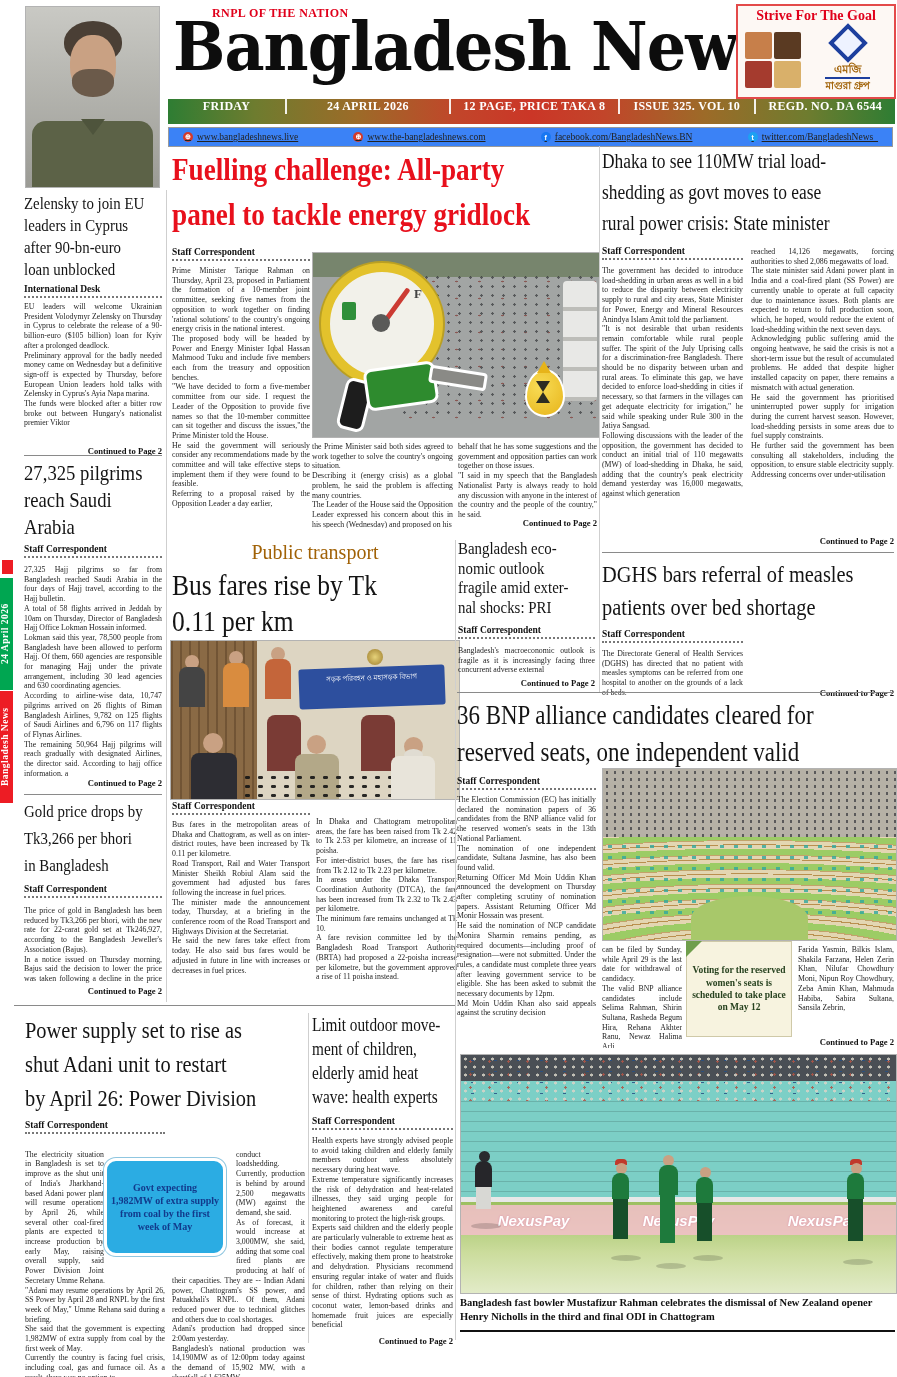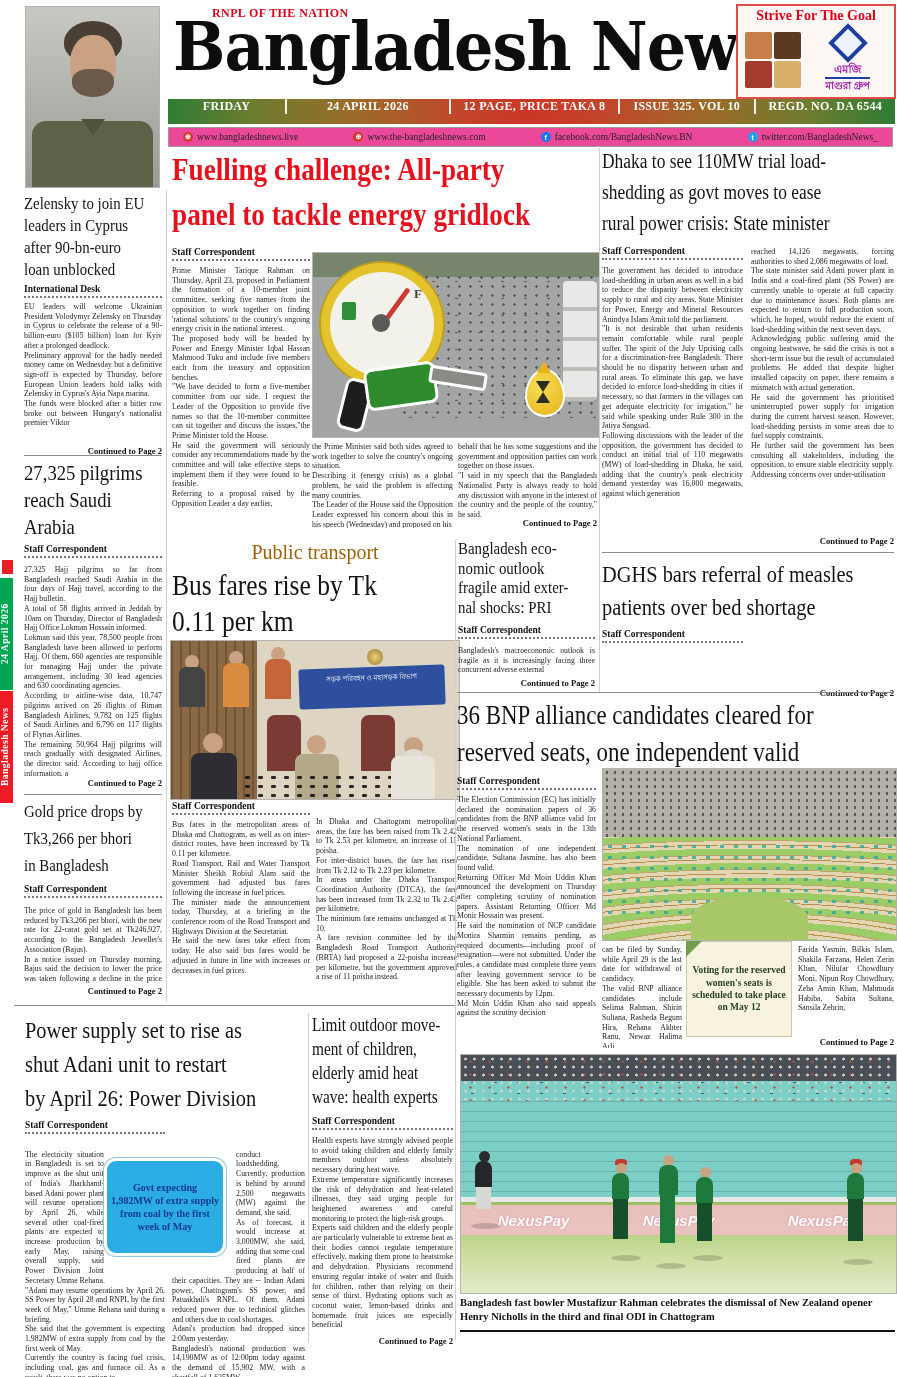--- a/index.html
+++ b/index.html
@@ -19,34 +19,34 @@
   #kicker{left:212px;top:6px;font-size:12px;font-weight:700;color:#e0001b;letter-spacing:.4px;}
   #title{left:173px;top:14px;font-size:62px;line-height:1;font-weight:700;
          font-family:"DejaVu Serif",serif;letter-spacing:-1px;white-space:nowrap;
          transform:scaleY(1.07);transform-origin:0 0;color:#0d0d0d;}
   #adbox{left:736px;top:4px;width:156px;height:91px;border:2px solid #e34a4a;background:#fdf8f4;text-align:center;font-family:Liberation Serif, serif;}
   #adbox .slogan{font-size:14px;font-weight:700;color:#e0001b;margin-top:2px;}
   #adbox .row{display:flex;justify-content:space-evenly;align-items:center;margin-top:3px;}
   .collage{width:56px;height:56px;display:grid;grid-template-columns:1fr 1fr;grid-template-rows:1fr 1fr;gap:2px;}
   .collage div{border-radius:2px;}
   .t1{background:#c77f4a;} .t2{background:#5a3a22;} .t3{background:#a53b2e;} .t4{background:#d9b06a;}
-  .mglogo{width:78px;color:#a21caf;font-weight:700;line-height:1.1;}
+  .mglogo{width:78px;color:#a16207;font-weight:700;line-height:1.1;}
   .diamond{width:20px;height:20px;border:4px solid #1d3f9e;transform:rotate(45deg);margin:2px auto 6px;background:#eef2ff;}
   .mg-top{font-size:11px;} .mg-bot{font-size:10px;border-top:2px solid #1d3f9e;display:inline-block;padding-top:1px;}
 
   #datebar{left:168px;top:99px;width:727px;height:25px;display:flex;align-items:flex-start;color:#fff;
     font-size:12px;font-weight:700;letter-spacing:.3px;
     background:linear-gradient(90deg,#2e7d33 0%,#6e7c2f 12%,#9c6b28 26%,#c2452a 40%,#cb3627 50%,#c2452a 60%,#9c6b28 74%,#6e7c2f 88%,#2e7d33 100%);}
   #datebar .seg{text-align:center;}
   #datebar .sep{width:2px;height:15px;background:#fff;opacity:.9;}
   .s1{flex:1.05;} .s2{flex:1.45;} .s3{flex:1.5;} .s4{flex:1.2;} .s5{flex:1.25;}
 
-  #urlbar{left:168px;top:127px;width:725px;height:20px;border:1px solid #9a9a9a;background:#ec4899;
+  #urlbar{left:168px;top:127px;width:725px;height:20px;border:1px solid #9a9a9a;background:#3b82f6;
     display:flex;align-items:center;justify-content:space-between;padding:0 14px;box-sizing:border-box;
-    font-size:9.5px;color:#222;}
+    font-size:9.5px;color:#222;text-decoration:underline;}
   .urlitem{display:flex;align-items:center;gap:4px;}
   .ic{width:10px;height:10px;border-radius:50%;display:inline-flex;align-items:center;justify-content:center;
       color:#fff;font-size:7px;font-weight:700;font-family:"Liberation Sans",sans-serif;}
   .ic.globe{background:#d43a2a;} .ic.fb{background:#1877f2;} .ic.tw{background:#1da1f2;}
 
   
   #strip-cap{left:2px;top:560px;width:11px;height:14px;background:#ed1c24;}
   .vstrip{width:13px;color:#fff;font-weight:700;font-size:9.5px;writing-mode:vertical-rl;
           transform:rotate(180deg);text-align:center;letter-spacing:.5px;}
   #strip-green{left:0;top:578px;height:112px;background:#00a651;}
@@ -354,20 +354,21 @@
 The state minister said Adani power plant in India and a coal-fired plant (SS Power) are currently unable to operate at full capacity due to maintenance issues. Both plants are expected to return to full production soon, which, he hoped, would reduce the extent of load-shedding within the next seven days.
 Acknowledging public suffering amid the ongoing heatwave, he said the crisis is not a short-term issue but the result of accumulated problems. He added that despite higher installed capacity on paper, there remains a mismatch with actual generation.
 He said the government has prioritised uninterrupted power supply for irrigation during the current harvest season. However, load-shedding persists in some areas due to fuel supply constraints.
 He further said the government has been consulting all stakeholders, including the opposition, to ensure stable electricity supply. Addressing concerns over under-utilisation</div>
   <div class="abs cont" style="left:751px;top:536px;width:143px;">Continued to Page 2</div>
 
   <div class="abs rule-h" style="left:602px;top:552px;width:292px;"></div>
   <div class="abs hl" id="dghs-hl">DGHS bars referral of measles
 patients over bed shortage</div>
   <div class="abs byline" style="left:602px;top:629px;width:141px;">Staff Correspondent</div>
+  <div class="abs body" style="left:602px;top:649px;width:141px;height:50px;">The Directorate General of Health Services (DGHS) has directed that no patient with measles symptoms can be referred from one hospital to another on the grounds of a lack of beds.</div>
   <div class="abs cont" style="left:751px;top:688px;width:143px;">Continued to Page 2</div>
 
   <div class="abs rule-h" style="left:457px;top:692px;width:437px;"></div>
   <div class="abs hl" id="bnp-hl">36 BNP alliance candidates cleared for
 reserved seats, one independent valid</div>
   <div class="abs byline" style="left:457px;top:776px;width:139px;">Staff Correspondent</div>
   <div class="abs body" style="left:457px;top:795px;width:139px;height:251px;">The Election Commission (EC) has initially declared the nomination papers of 36 candidates from the BNP alliance valid for the reserved women's seats in the 13th National Parliament.
 The nomination of one independent candidate, Sultana Jasmine, has also been found valid.
 Returning Officer Md Moin Uddin Khan announced the development on Thursday after completing scrutiny of nomination papers. Assistant Returning Officer Md Monir Hossain was present.
 He said the nomination of NCP candidate Monira Sharmin remains pending, as required documents—including proof of resignation—were not submitted. Under the rules, a candidate must complete three years after leaving government service to be eligible. She has been asked to submit the necessary documents by 12pm.

